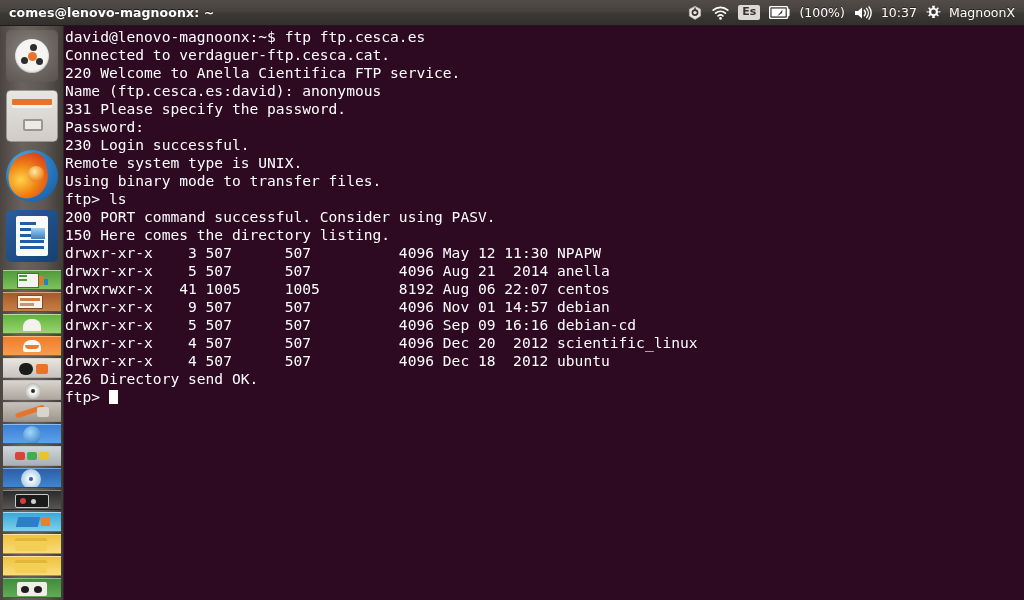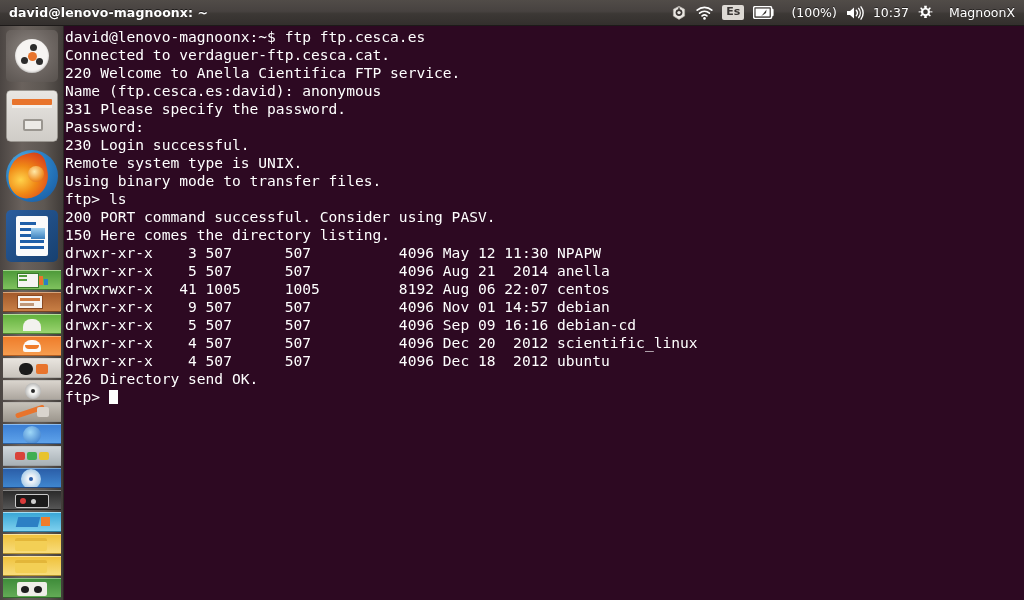--- a/index.html
+++ b/index.html
@@ -35,21 +35,21 @@
   }
   #indicators {
     margin-left: auto;
     display: flex; align-items: center;
     gap: 9px;
     padding-right: 9px;
     font-size: 12.5px;
     color: #ffffff;
     text-shadow: 0 -1px 0 rgba(0,0,0,.5);
   }
-  .ind { display: flex; align-items: center; gap: 16px; text-align: center; }
+  .ind { display: flex; align-items: center; gap: 8px; text-align: center; }
   .ind svg { display: block; }
   .kb-layout {
     background: #ddd9d4; color: #3a3634;
     font-size: 11px; font-weight: bold;
     padding: 1px 4px 2px 4px;
     border-radius: 2px;
     line-height: 12px;
     text-shadow: none;
     font-family: "DejaVu Sans", sans-serif;
   }
@@ -152,21 +152,21 @@
     background: #ffffff;
     vertical-align: -2px;
   }
 </style>
 </head>
 <body>
 
 <div id="screen">
 
   <div id="panel">
-    <div id="window-title">david@lenovo-magnoonx: ~</div>
+    <div id="window-title">comes@lenovo-magnoonx: ~</div>
 
     <div id="indicators">
 
       <span class="ind">
         <svg width="16" height="16" viewBox="0 0 16 16">
           <path d="M8 1.3 L13.6 4.3 L13.6 11 L8 14.4 L2.4 11 L2.4 4.3 Z" fill="#e9e6e2" stroke="#b9b4ae" stroke-width="0.7"></path>
           <circle cx="8" cy="7.6" r="3.4" fill="#3a3533"></circle>
           <circle cx="8" cy="7.6" r="1.7" fill="#e9e6e2"></circle>
           <path d="M8 2.4 L8 5" stroke="#3a3533" stroke-width="1.4"></path>
         </svg>

